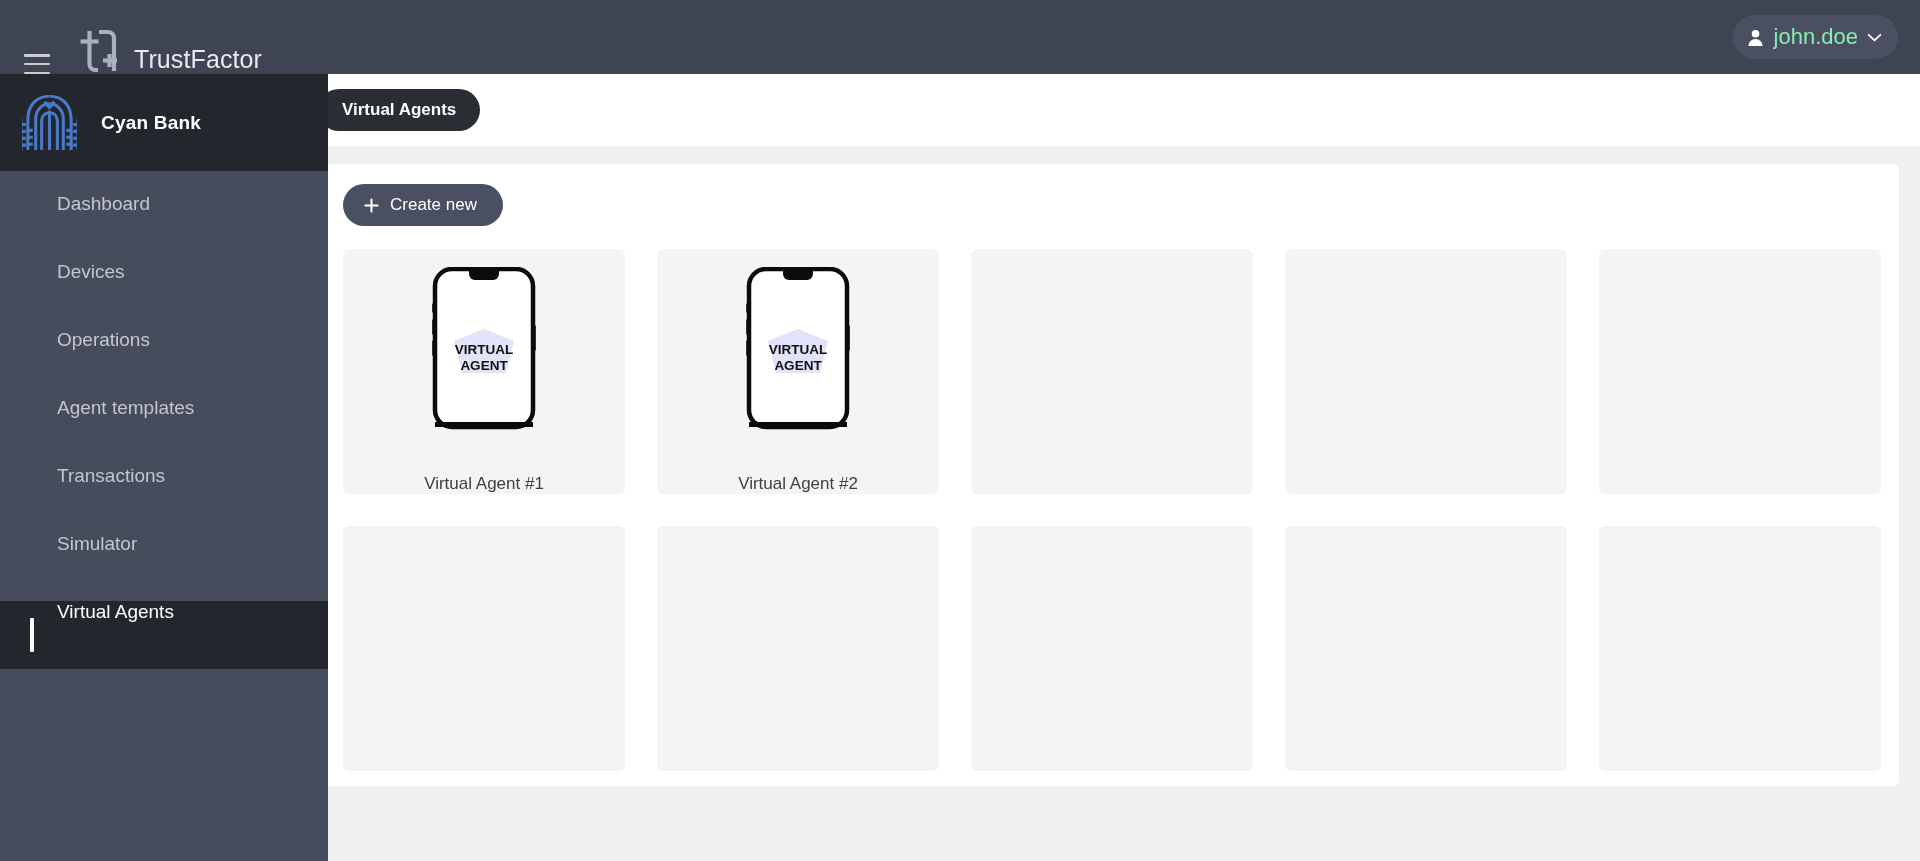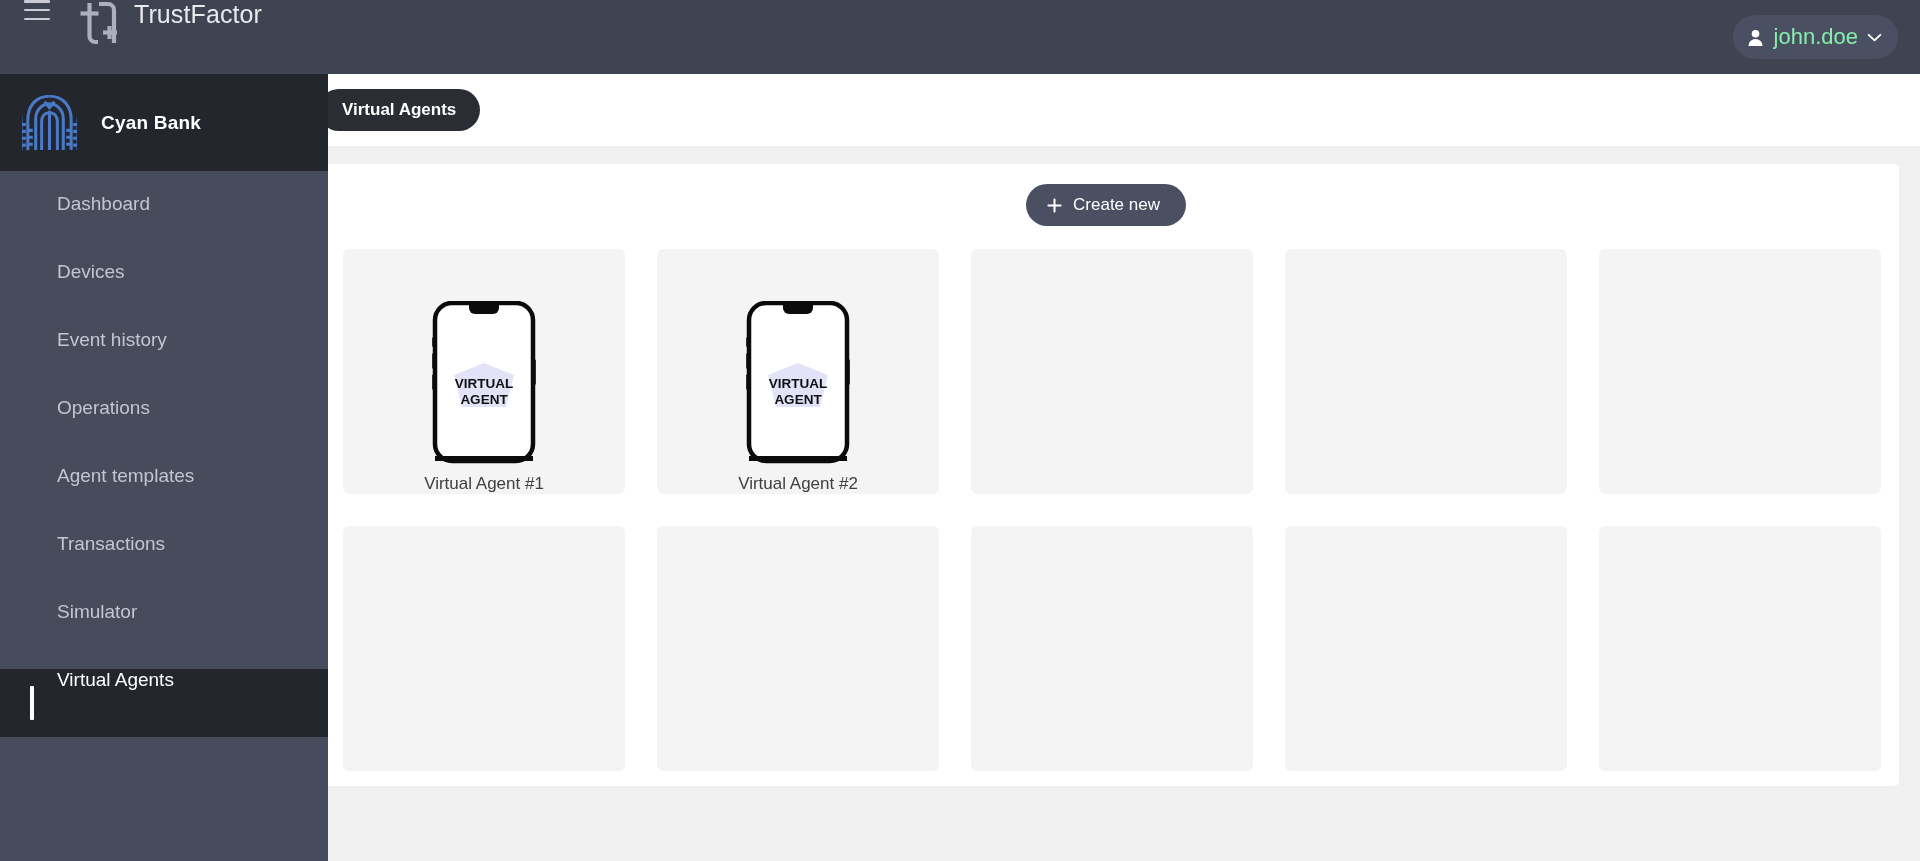--- a/index.html
+++ b/index.html
@@ -11,21 +11,21 @@
     background: #f0f0f0;
     font-family: "Liberation Sans", sans-serif;
     -webkit-font-smoothing: antialiased;
   }
 
   
   .topbar {
     position: absolute; top: 0; left: 0;
     width: 1920px; height: 74px;
     background: #3f4453;
-    display: flex; align-items: flex-start;
+    display: flex; align-items: flex-end;
     z-index: 20;
   }
   .hamburger {
     width: 26px; height: 20px;
     margin-left: 24px; margin-right: 14px;
     display: flex; flex-direction: column; justify-content: space-between;
     cursor: pointer;
   }
   .hamburger span {
     display: block; height: 2.5px; width: 100%;
@@ -121,21 +121,21 @@
     cursor: pointer;
   }
   .panel {
     margin: 18px 21px 0 17px;
     background: #ffffff;
     border-radius: 5px;
     height: 622px;
     padding: 20px 26px 0 26px;
   }
   .panel-toolbar {
-    display: flex; justify-content: center;
+    display: flex; justify-content: flex-start;
     padding-right: 4px;
   }
   .btn-create {
     background: #4a5061;
     color: #ffffff;
     border: none;
     border-radius: 22px;
     height: 42px;
     padding: 0 26px 0 21px;
     font-size: 17px;
@@ -151,21 +151,21 @@
     grid-template-columns: repeat(5, 282px);
     gap: 32px;
   }
   .card {
     background: #f4f4f4;
     border-radius: 6px;
     height: 245px;
     display: flex;
     flex-direction: column;
     align-items: center;
-    justify-content: flex-end;
+    justify-content: space-between;
     cursor: pointer;
   }
   .card.empty { cursor: default; }
   .phone-wrap { margin-top: 18px; }
   .card-label {
     margin-top: 6px;
     font-size: 17px;
     color: #404040;
   }
 </style>
@@ -252,23 +252,20 @@
   </div>
 
   <div class="nav">
     <div class="nav-item">
       <span>Dashboard</span>
     </div>
     <div class="nav-item">
       <span>Devices</span>
     </div>
     <div class="nav-item">
-      <span>Event history</span>
-    </div>
-    <div class="nav-item">
       <span>Operations</span>
     </div>
     <div class="nav-item">
       <span>Agent templates</span>
     </div>
     <div class="nav-item">
       <span>Transactions</span>
     </div>
     <div class="nav-item">
       <span>Simulator</span>

